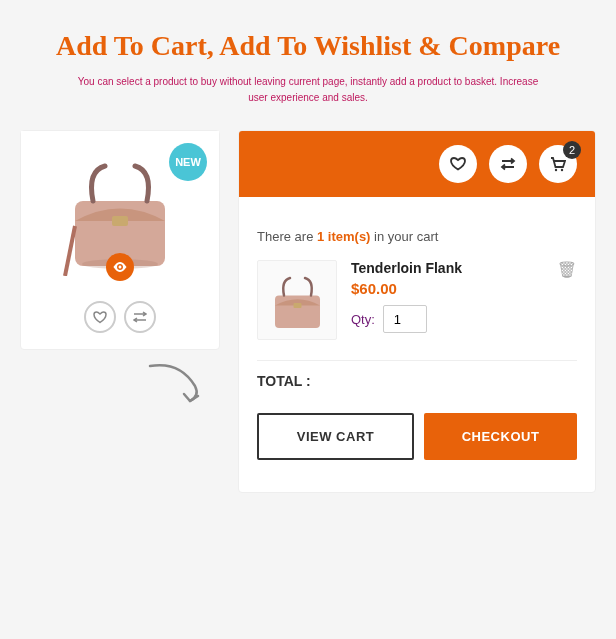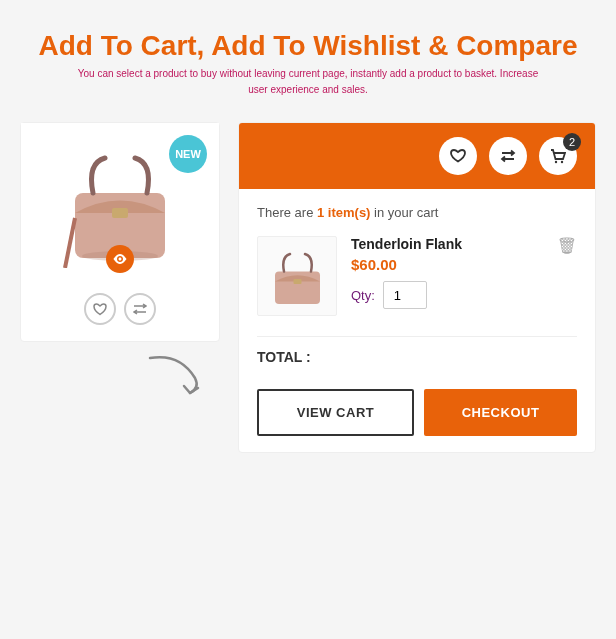--- a/index.html
+++ b/index.html
@@ -11,22 +11,23 @@
       display: flex;
       flex-direction: column;
       align-items: center;
       padding: 30px 20px 20px;
     }
 
     .page-title {
       font-size: 28px;
       font-weight: 700;
       text-align: center;
-      margin-bottom: 4px;
+      margin-bottom: 12px;
       color: #222;
+      font-family: Liberation Serif, serif;
     }
     .page-title span {
       color: #e8620a;
     }
 
     .page-subtitle {
       font-size: 10px;
       color: #be185d;
       text-align: center;
       max-width: 480px;
@@ -184,21 +185,21 @@
       border-radius: 50%;
       width: 18px;
       height: 18px;
       font-size: 11px;
       display: flex;
       align-items: center;
       justify-content: center;
     }
 
     .cart-body {
-      padding: 16px 18px;
+      padding: 32px 18px;
     }
 
     .cart-summary-text {
       font-size: 13px;
       color: #555;
       margin-bottom: 16px;
     }
 
     .cart-summary-text .highlight {
       color: #e8620a;

